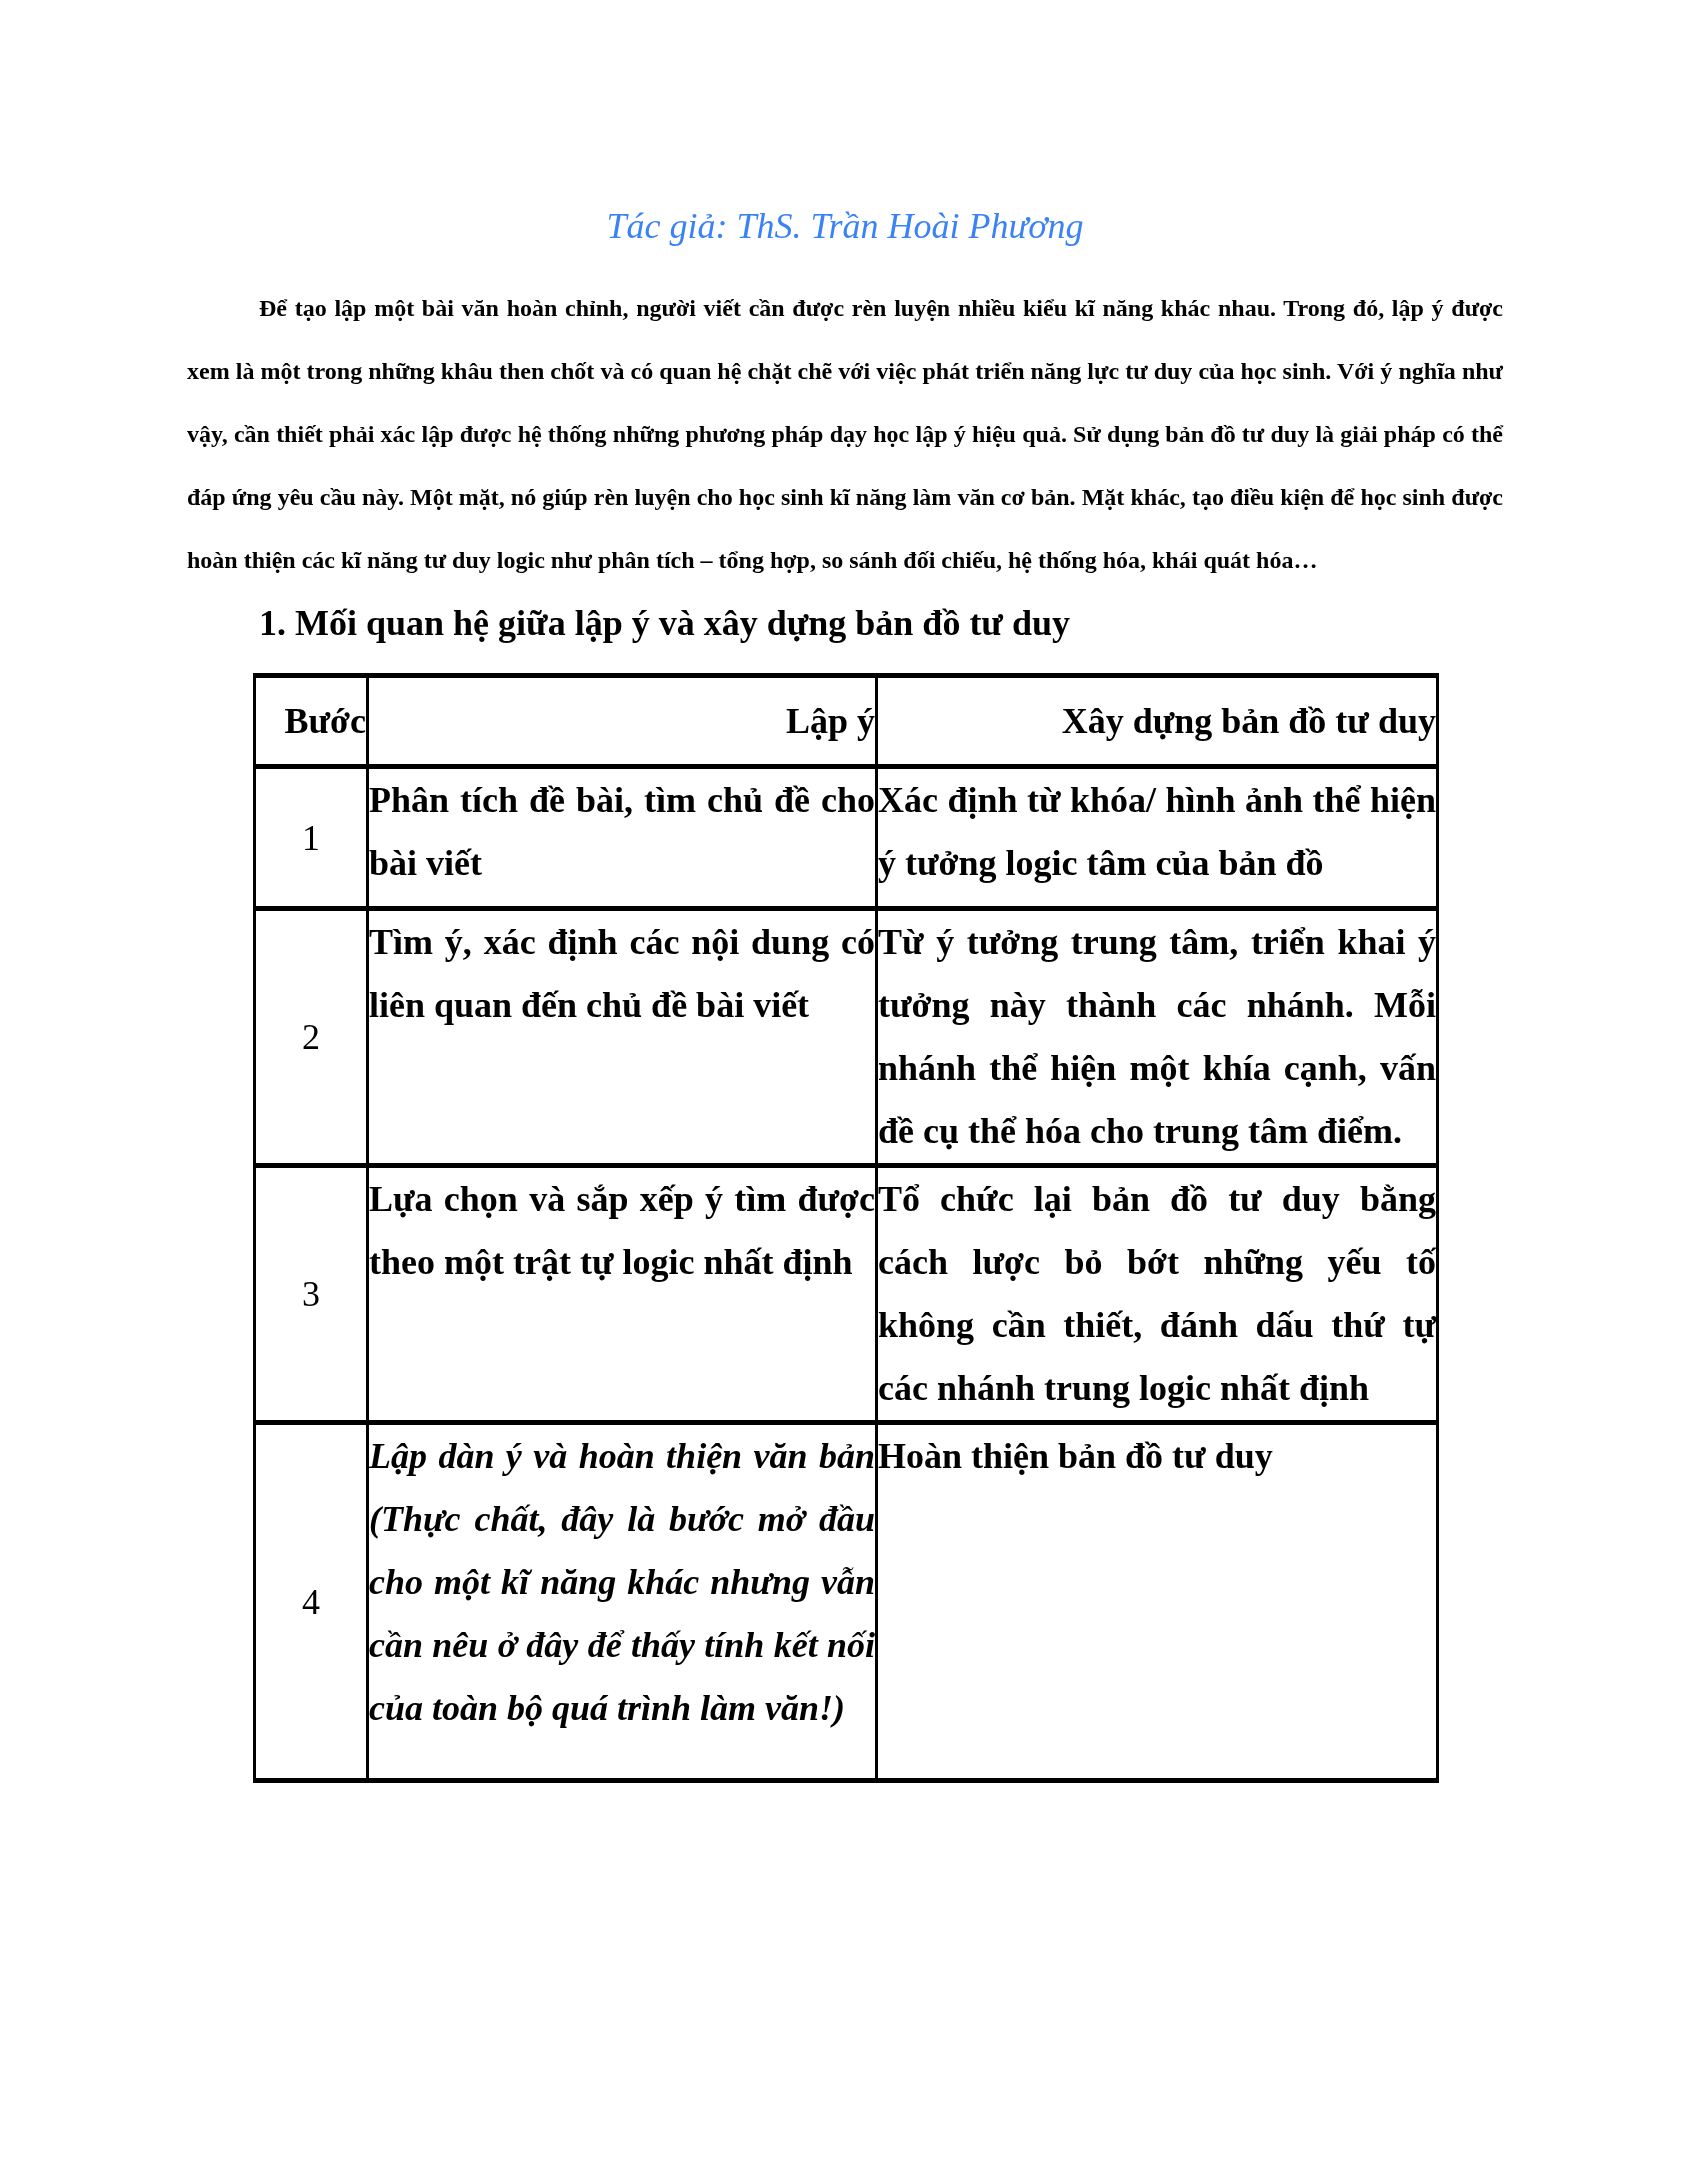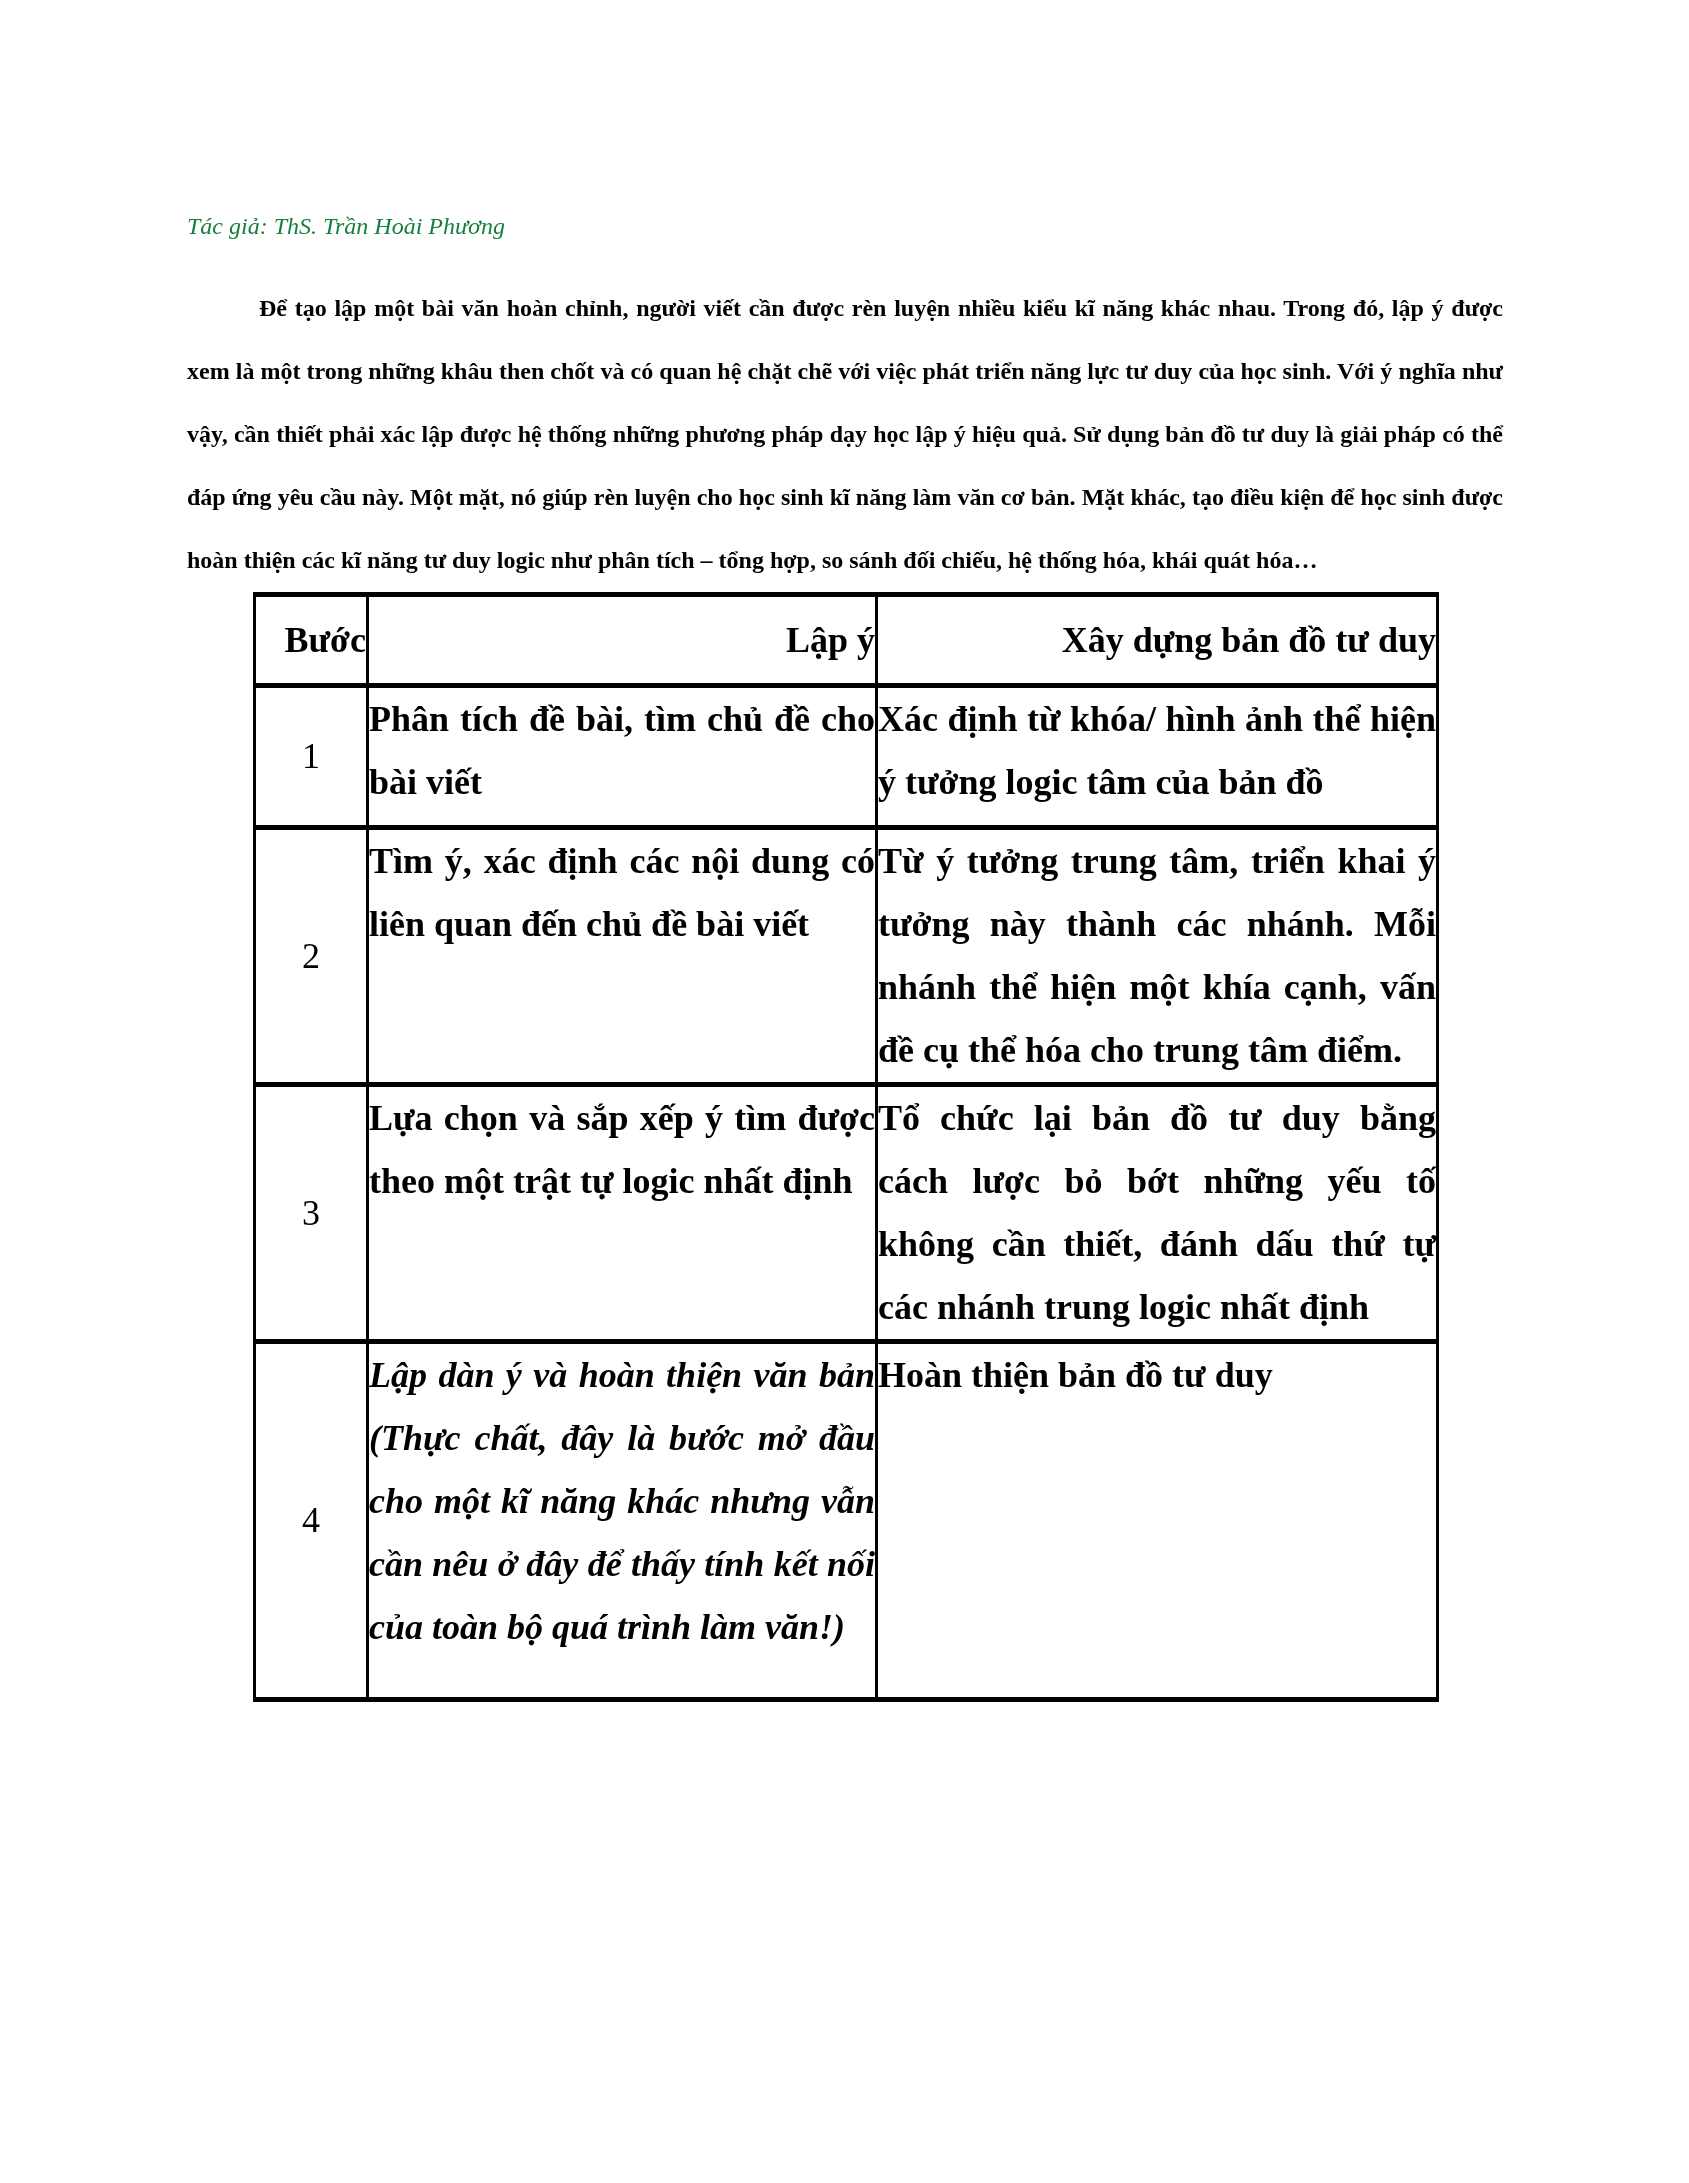--- a/index.html
+++ b/index.html
@@ -18,24 +18,25 @@
     margin:0;
     font-size:38px;
     line-height:49px;
     font-weight:bold;
     text-align:center;
     color:#8c3828;
     letter-spacing:0px;
   }
   .author-line{
     margin:9.3px 0 0 0;
-    font-size:24px;
+    font-size:36px;
     line-height:48px;
     font-style:italic;
-    color:#15803d;
+    text-align:center;
+    color:#3b82f6;
   }
   .intro{
     margin:26.5px 0 0 0;
     font-size:24px;
     line-height:63px;
     font-weight:bold;
     text-align:justify;
     text-indent:72px;
   }
   .section-heading{
@@ -91,20 +92,21 @@
 </head>
 <body>
 
 <div class="page">
 
 
   <p class="author-line">Tác giả: ThS. Trần Hoài Phương</p>
 
   <p class="intro">Để tạo lập một bài văn hoàn chỉnh, người viết cần được rèn luyện nhiều kiểu kĩ năng khác nhau. Trong đó, lập ý được xem là một trong những khâu then chốt và có quan hệ chặt chẽ với việc phát triển năng lực tư duy của học sinh. Với ý nghĩa như vậy, cần thiết phải xác lập được hệ thống những phương pháp dạy học lập ý hiệu quả. Sử dụng bản đồ tư duy là giải pháp có thể đáp ứng yêu cầu này. Một mặt, nó giúp rèn luyện cho học sinh kĩ năng làm văn cơ bản. Mặt khác, tạo điều kiện để học sinh được hoàn thiện các kĩ năng tư duy logic như phân tích – tổng hợp, so sánh đối chiếu, hệ thống hóa, khái quát hóa…</p>
 
+  <p class="section-heading">1. Mối quan hệ giữa lập ý và xây dựng bản đồ tư duy</p>
 
   <table class="steps">
     <colgroup>
       <col class="c-step">
       <col class="c-lapy">
       <col class="c-bando">
     </colgroup>
     <thead>
       <tr>
         <th>Bước</th>

